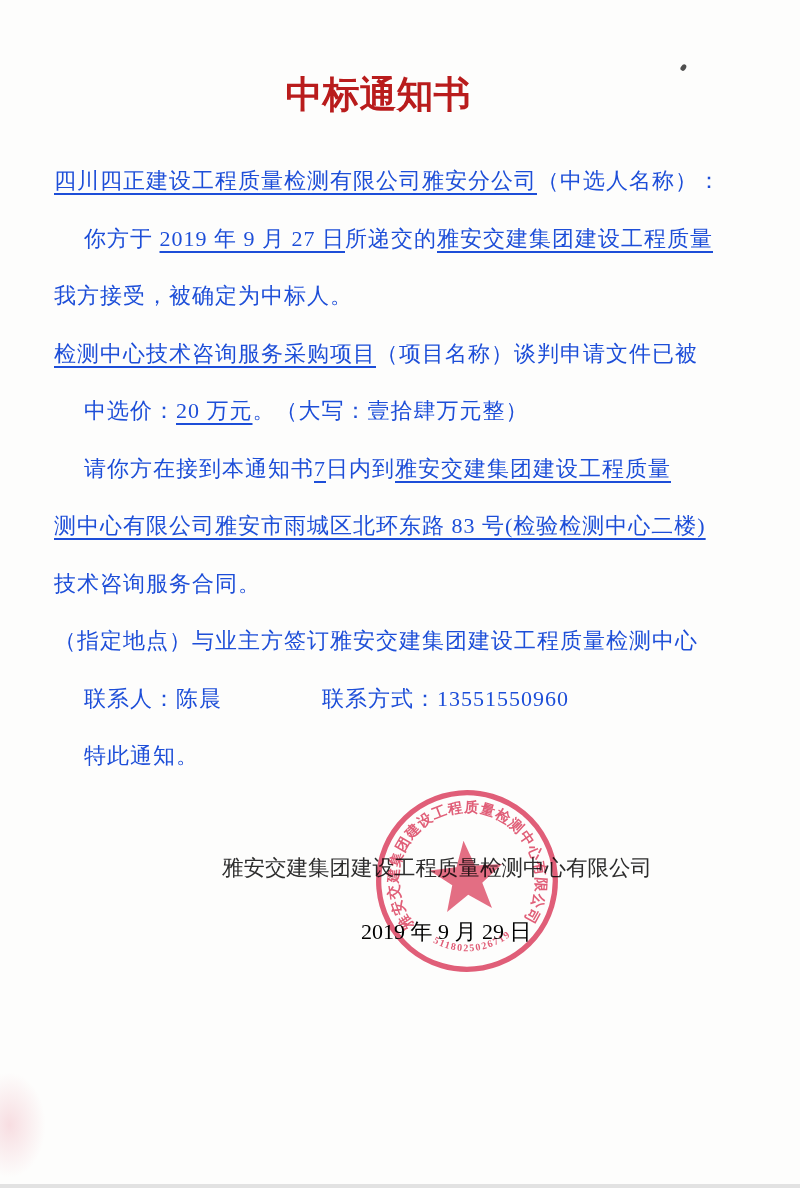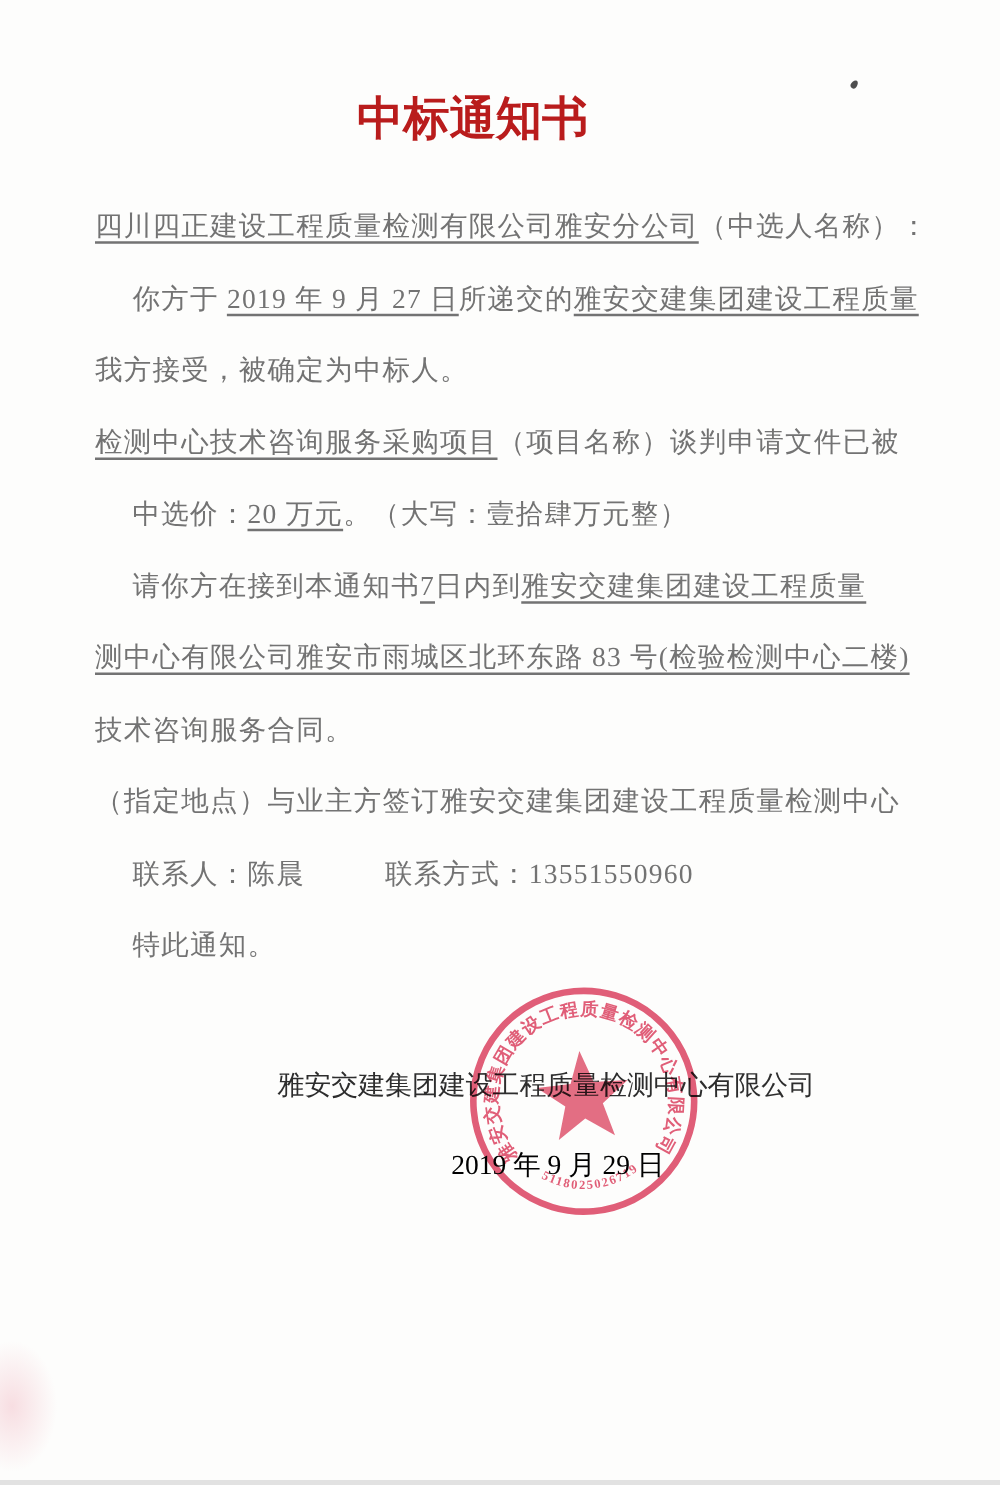--- a/index.html
+++ b/index.html
@@ -19,34 +19,34 @@
     width: 756px;
     text-align: center;
     font-size: 37px;
     font-weight: 700;
     letter-spacing: 0px;
     color: #b91c1c;
   }
   .body-text {
     position: absolute;
     top: 152px;
-    left: 76px;
+    left: 54px;
     width: 680px;
     font-size: 22px;
     letter-spacing: 1px;
-    color: #737373;
+    color: #1d4ed8;
   }
   .line { line-height: 57.5px; height: 57.5px; white-space: nowrap; }
   .line.indent { padding-left: 30px; }
   .u {
     text-decoration: underline;
     text-underline-offset: 5px;
     text-decoration-thickness: 1.5px;
   }
-  .gap { margin-left: 64px; }
+  .gap { margin-left: 100px; }
   .sig-company {
     position: absolute;
     top: 855px;
     left: 222px;
     font-size: 21.5px;
     line-height: 1.25;
     color: #2d2d2d;
   }
   .sig-date {
     position: absolute;

